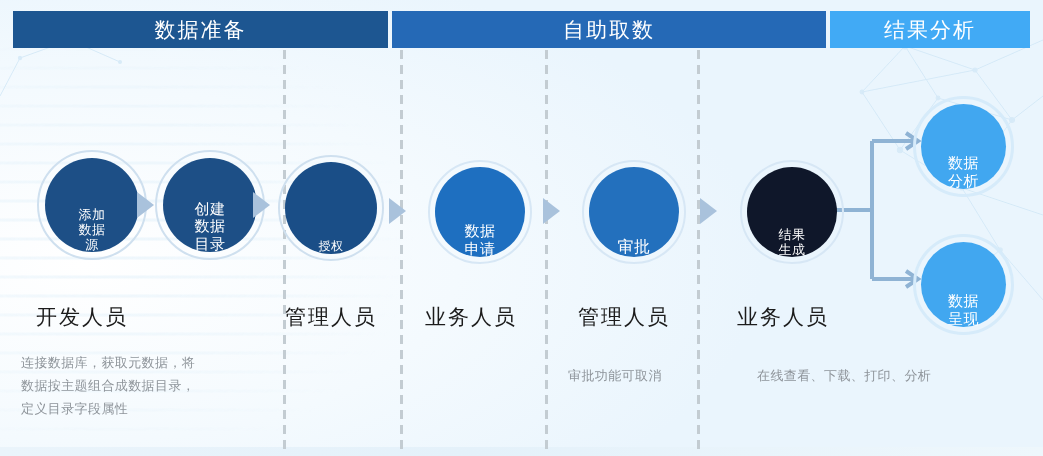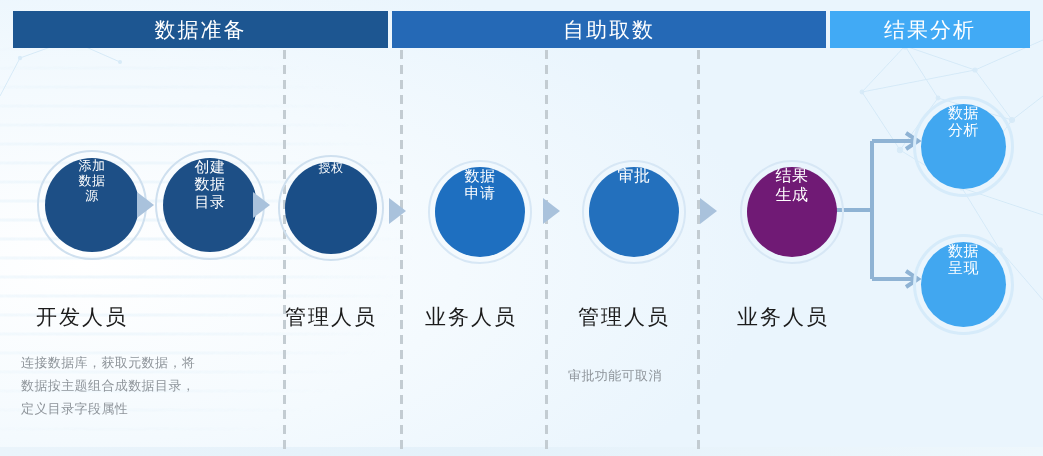--- a/index.html
+++ b/index.html
@@ -86,21 +86,21 @@
   #divider-0 { left: 283px; }
   #divider-1 { left: 400px; }
   #divider-2 { left: 545px; }
   #divider-3 { left: 697px; }
 
   
   .node {
     position: absolute;
     border-radius: 50%;
     display: flex;
-    align-items: flex-start;
+    align-items: flex-end;
     justify-content: center;
     text-align: center;
     color: #ffffff;
     box-sizing: border-box;
     line-height: 1.16;
     letter-spacing: .5px;
   }
   .node .label { display: block; }
 
   .ring {
@@ -254,21 +254,21 @@
   <div class="ring" style="left:582px; top:160px; width:104px; height:104px; border:2px solid #d7e7f5;"></div>
   <div class="node" style="left:589px; top:167px; width:90px; height:90px; background:#2370bd; font-size:16px;">
     <span>
       <span class="label">审批</span>
     </span>
   </div>
 
   <div class="tri" style="left:700px; top:198px;"></div>
 
   <div class="ring" style="left:740px; top:160px; width:104px; height:104px; border:2px solid #d7e7f5;"></div>
-  <div class="node" style="left:747px; top:167px; width:90px; height:90px; background:#701a75; font-size:16px;">
+  <div class="node" style="left:747px; top:167px; width:90px; height:90px; background:#0f172a; font-size:13px;">
     <span>
       <span class="label">结果</span>
       <span class="label">生成</span>
     </span>
   </div>
 
   <div class="ring" style="left:913px; top:96px; width:101px; height:101px; border:3px solid #d6ebfa;"></div>
   <div class="node" style="left:921px; top:104px; width:85px; height:85px; background:#41a7f0; font-size:15px;">
     <span>
       <span class="label">数据</span>
@@ -301,14 +301,17 @@
   </div>
 
   <div class="desc" style="left:21px; top:352px; width:252px;font-family:Liberation Serif, serif;">
     <div>连接数据库，获取元数据，将</div>
     <div>数据按主题组合成数据目录，</div>
     <div>定义目录字段属性</div>
   </div>
   <div class="desc" style="left:568px; top:365px; width:160px;">
     <div>审批功能可取消</div>
   </div>
+  <div class="desc" style="left:757px; top:365px; width:230px;">
+    <div>在线查看、下载、打印、分析</div>
+  </div>
 
 </div>
 
 </body></html>

